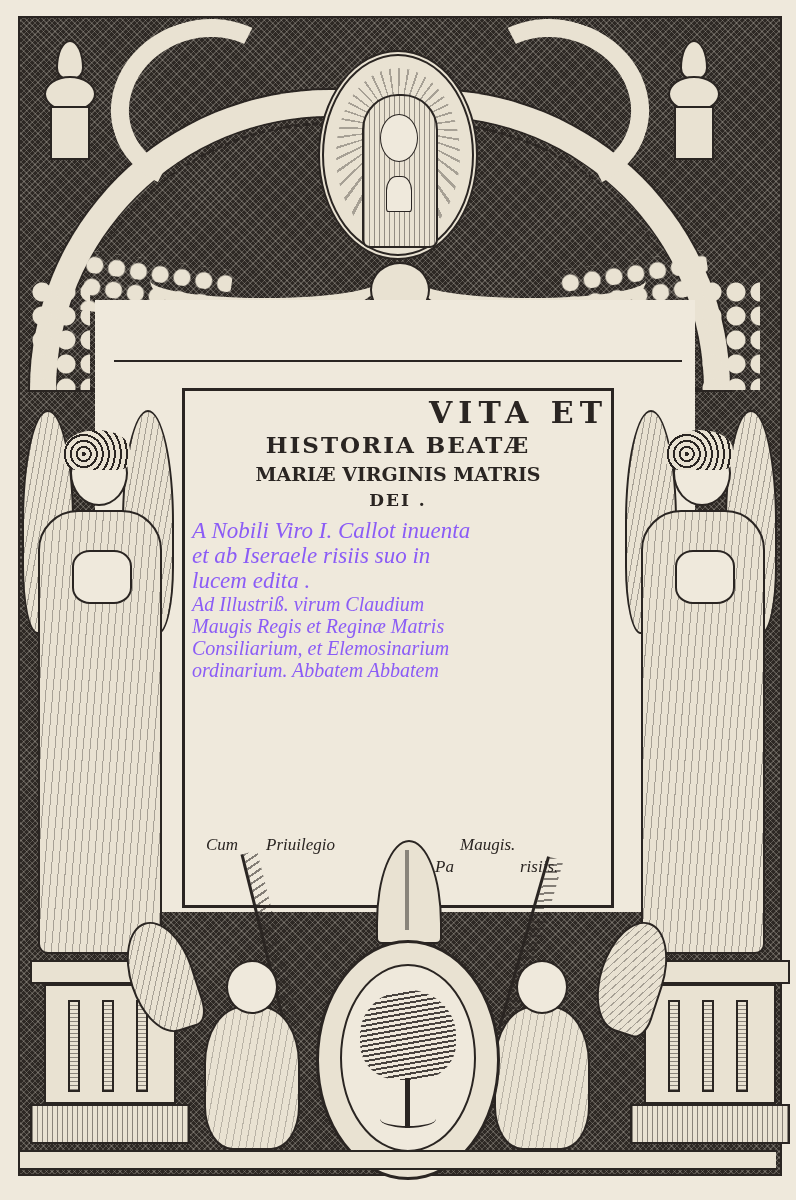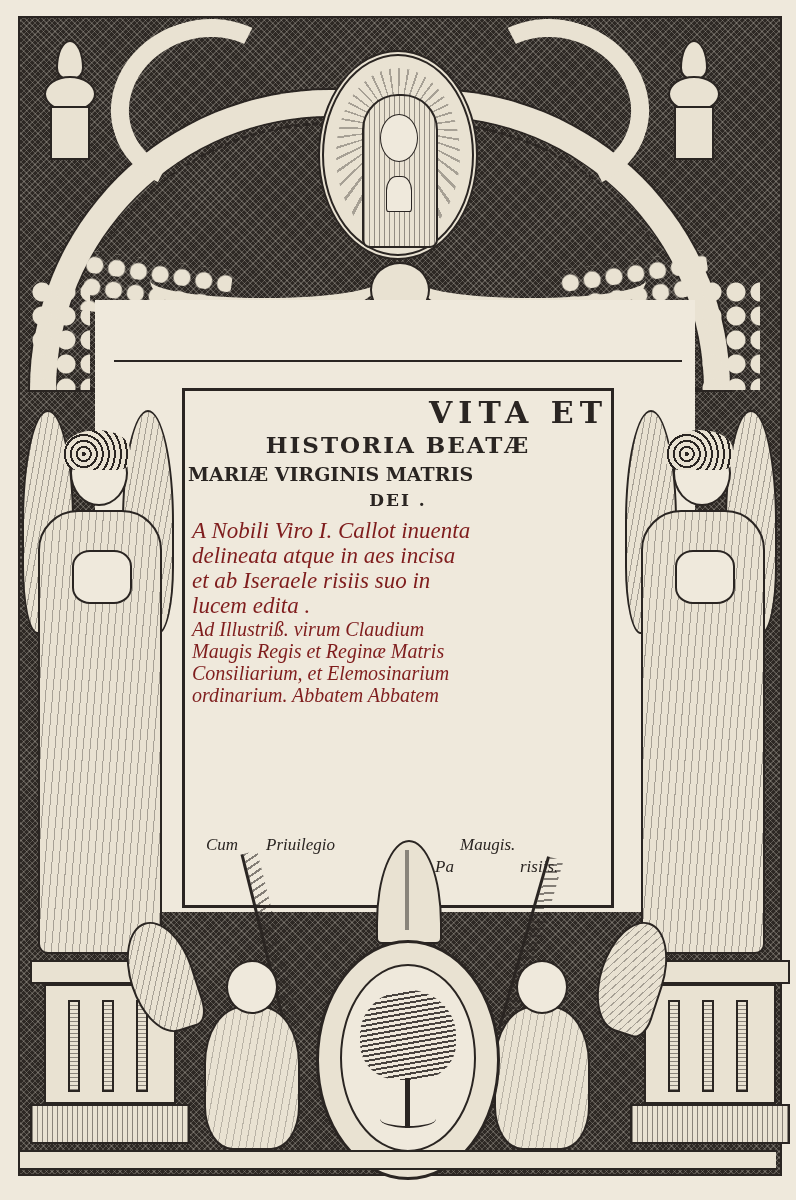--- a/index.html
+++ b/index.html
@@ -100,25 +100,25 @@
   }
   .title-block {
     position: absolute; left: 188px; top: 396px; width: 420px;
     color: #2a2522;
   }
   .t1 { font-family: "DejaVu Serif", serif; font-weight: bold; font-size: 30px;
     letter-spacing: 6px; text-align: right; line-height: 34px; }
   .t2 { font-family: "DejaVu Serif", serif; font-weight: bold; font-size: 23px;
     letter-spacing: 2px; text-align: center; line-height: 30px; }
   .t3 { font-family: "DejaVu Serif", serif; font-weight: bold; font-size: 19px;
-    letter-spacing: 0px; text-align: left; line-height: 28px; white-space: nowrap; }
+    letter-spacing: 0px; text-align: center; line-height: 28px; white-space: nowrap; }
   .t4 { font-family: "DejaVu Serif", serif; font-weight: bold; font-size: 17px;
     letter-spacing: 2px; text-align: center; line-height: 24px; }
   .italic { font-family: "Liberation Serif", serif; font-style: italic;
-    font-size: 23px; line-height: 25px; padding-left: 4px; color: #7f1d1d; }
+    font-size: 23px; line-height: 25px; padding-left: 4px; color: #8b5cf6; }
   .italic.small { font-size: 20px; line-height: 22px; }
   .center { text-align: center; }
   .privilege {
     position: absolute; left: 190px; top: 835px; width: 420px;
     font-family: "Liberation Serif", serif; font-style: italic; font-size: 17px; color: #2a2522;
   }
   .privilege span { position: absolute; white-space: nowrap; }
 
   
   .angel { position: absolute; width: 150px; height: 560px; }
@@ -227,21 +227,20 @@
 <div class="tablet-outline"></div>
 <div class="tablet-inner"></div>
 
 <div class="title-block">
   <div class="t1">VITA ET</div>
   <div class="t2">HISTORIA BEATÆ</div>
   <div class="t3">MARIÆ VIRGINIS MATRIS</div>
   <div class="t4">DEI .</div>
   <div style="height:6px"></div>
   <div class="italic">A Nobili Viro I. Callot inuenta</div>
-  <div class="italic">delineata atque in aes incisa</div>
   <div class="italic">et ab Iseraele risiis suo in</div>
   <div class="italic">lucem edita .</div>
   <div class="italic small">Ad Illustriß. virum Claudium</div>
   <div class="italic small">Maugis Regis et Reginæ Matris</div>
   <div class="italic small">Consiliarium, et Elemosinarium</div>
   <div class="italic small">ordinarium. Abbatem Abbatem</div>
 </div>
 
 <div class="privilege">
   <span style="left:16px;top:0">Cum</span>

